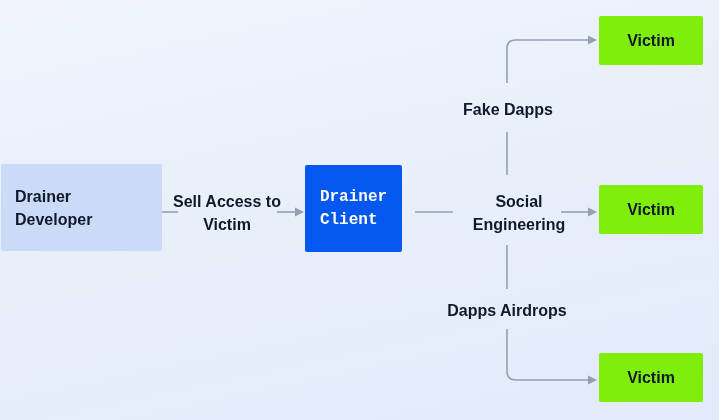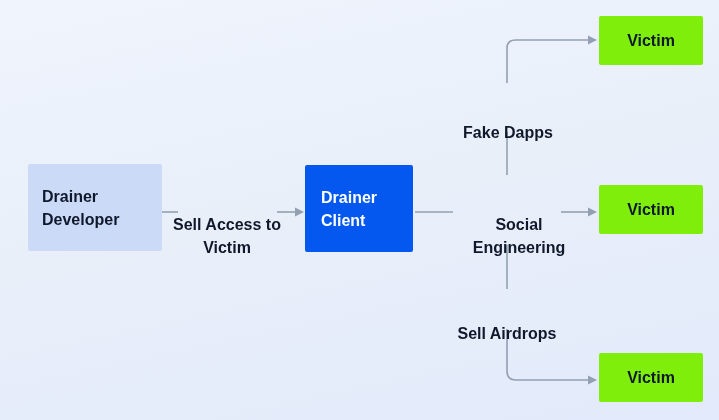--- a/index.html
+++ b/index.html
@@ -42,47 +42,47 @@
     align-items: center;
     justify-content: center;
     font-weight: 700;
     font-size: 16px;
     line-height: 23px;
     border-radius: 2px;
     color: var(--text-dark, #10192b);
     box-sizing: border-box;
   }
   .node-developer {
-    left: 28px; top: 164px;
-    width: 134px; height: 87px;
+    left: 1px; top: 164px;
+    width: 161px; height: 87px;
     background: var(--developer-box, #cbdaf7);
     padding: 15px 14px;
   }
   .node-client {
     left: 305px; top: 165px;
-    width: 108px; height: 87px;
+    width: 97px; height: 87px;
     background: var(--client-box, #0458f0);
     color: var(--text-light, #ffffff);
     padding: 0 16px;
+    font-family: Liberation Mono, monospace;
   }
   .node-victim {
     width: 104px; height: 49px;
     background: var(--victim-box, #7fee0b);
   }
   .victim-top    { left: 599px; top: 16px; }
   .victim-middle { left: 599px; top: 185px; }
   .victim-bottom { left: 599px; top: 353px; }
   .edge-label {
     position: absolute;
     text-align: center;
     font-weight: 700;
     font-size: 16px;
     line-height: 23px;
     color: var(--text-dark, #10192b);
-    margin-top: 23px;
   }
   .label-sell-access { left: 173px; top: 190px; width: 108px; }
   .label-fake-dapps { left: 438px; top: 98px; width: 140px; }
   .label-social-engineering { left: 467px; top: 190px; width: 104px; }
   .label-fake-airdrops { left: 437px; top: 299px; width: 140px; }
 </style>
 </head>
 <body>
 
 <div class="canvas">
@@ -128,15 +128,15 @@
   <div class="node node-victim victim-bottom">
     <span>Victim</span>
   </div>
 
   <div class="edge-label label-sell-access">Sell Access to Victim</div>
 
   <div class="edge-label label-fake-dapps">Fake Dapps</div>
 
   <div class="edge-label label-social-engineering">Social Engineering</div>
 
-  <div class="edge-label label-fake-airdrops">Sell Airdrops</div>
+  <div class="edge-label label-fake-airdrops">Dapps Airdrops</div>
 
 </div>
 
 </body></html>

